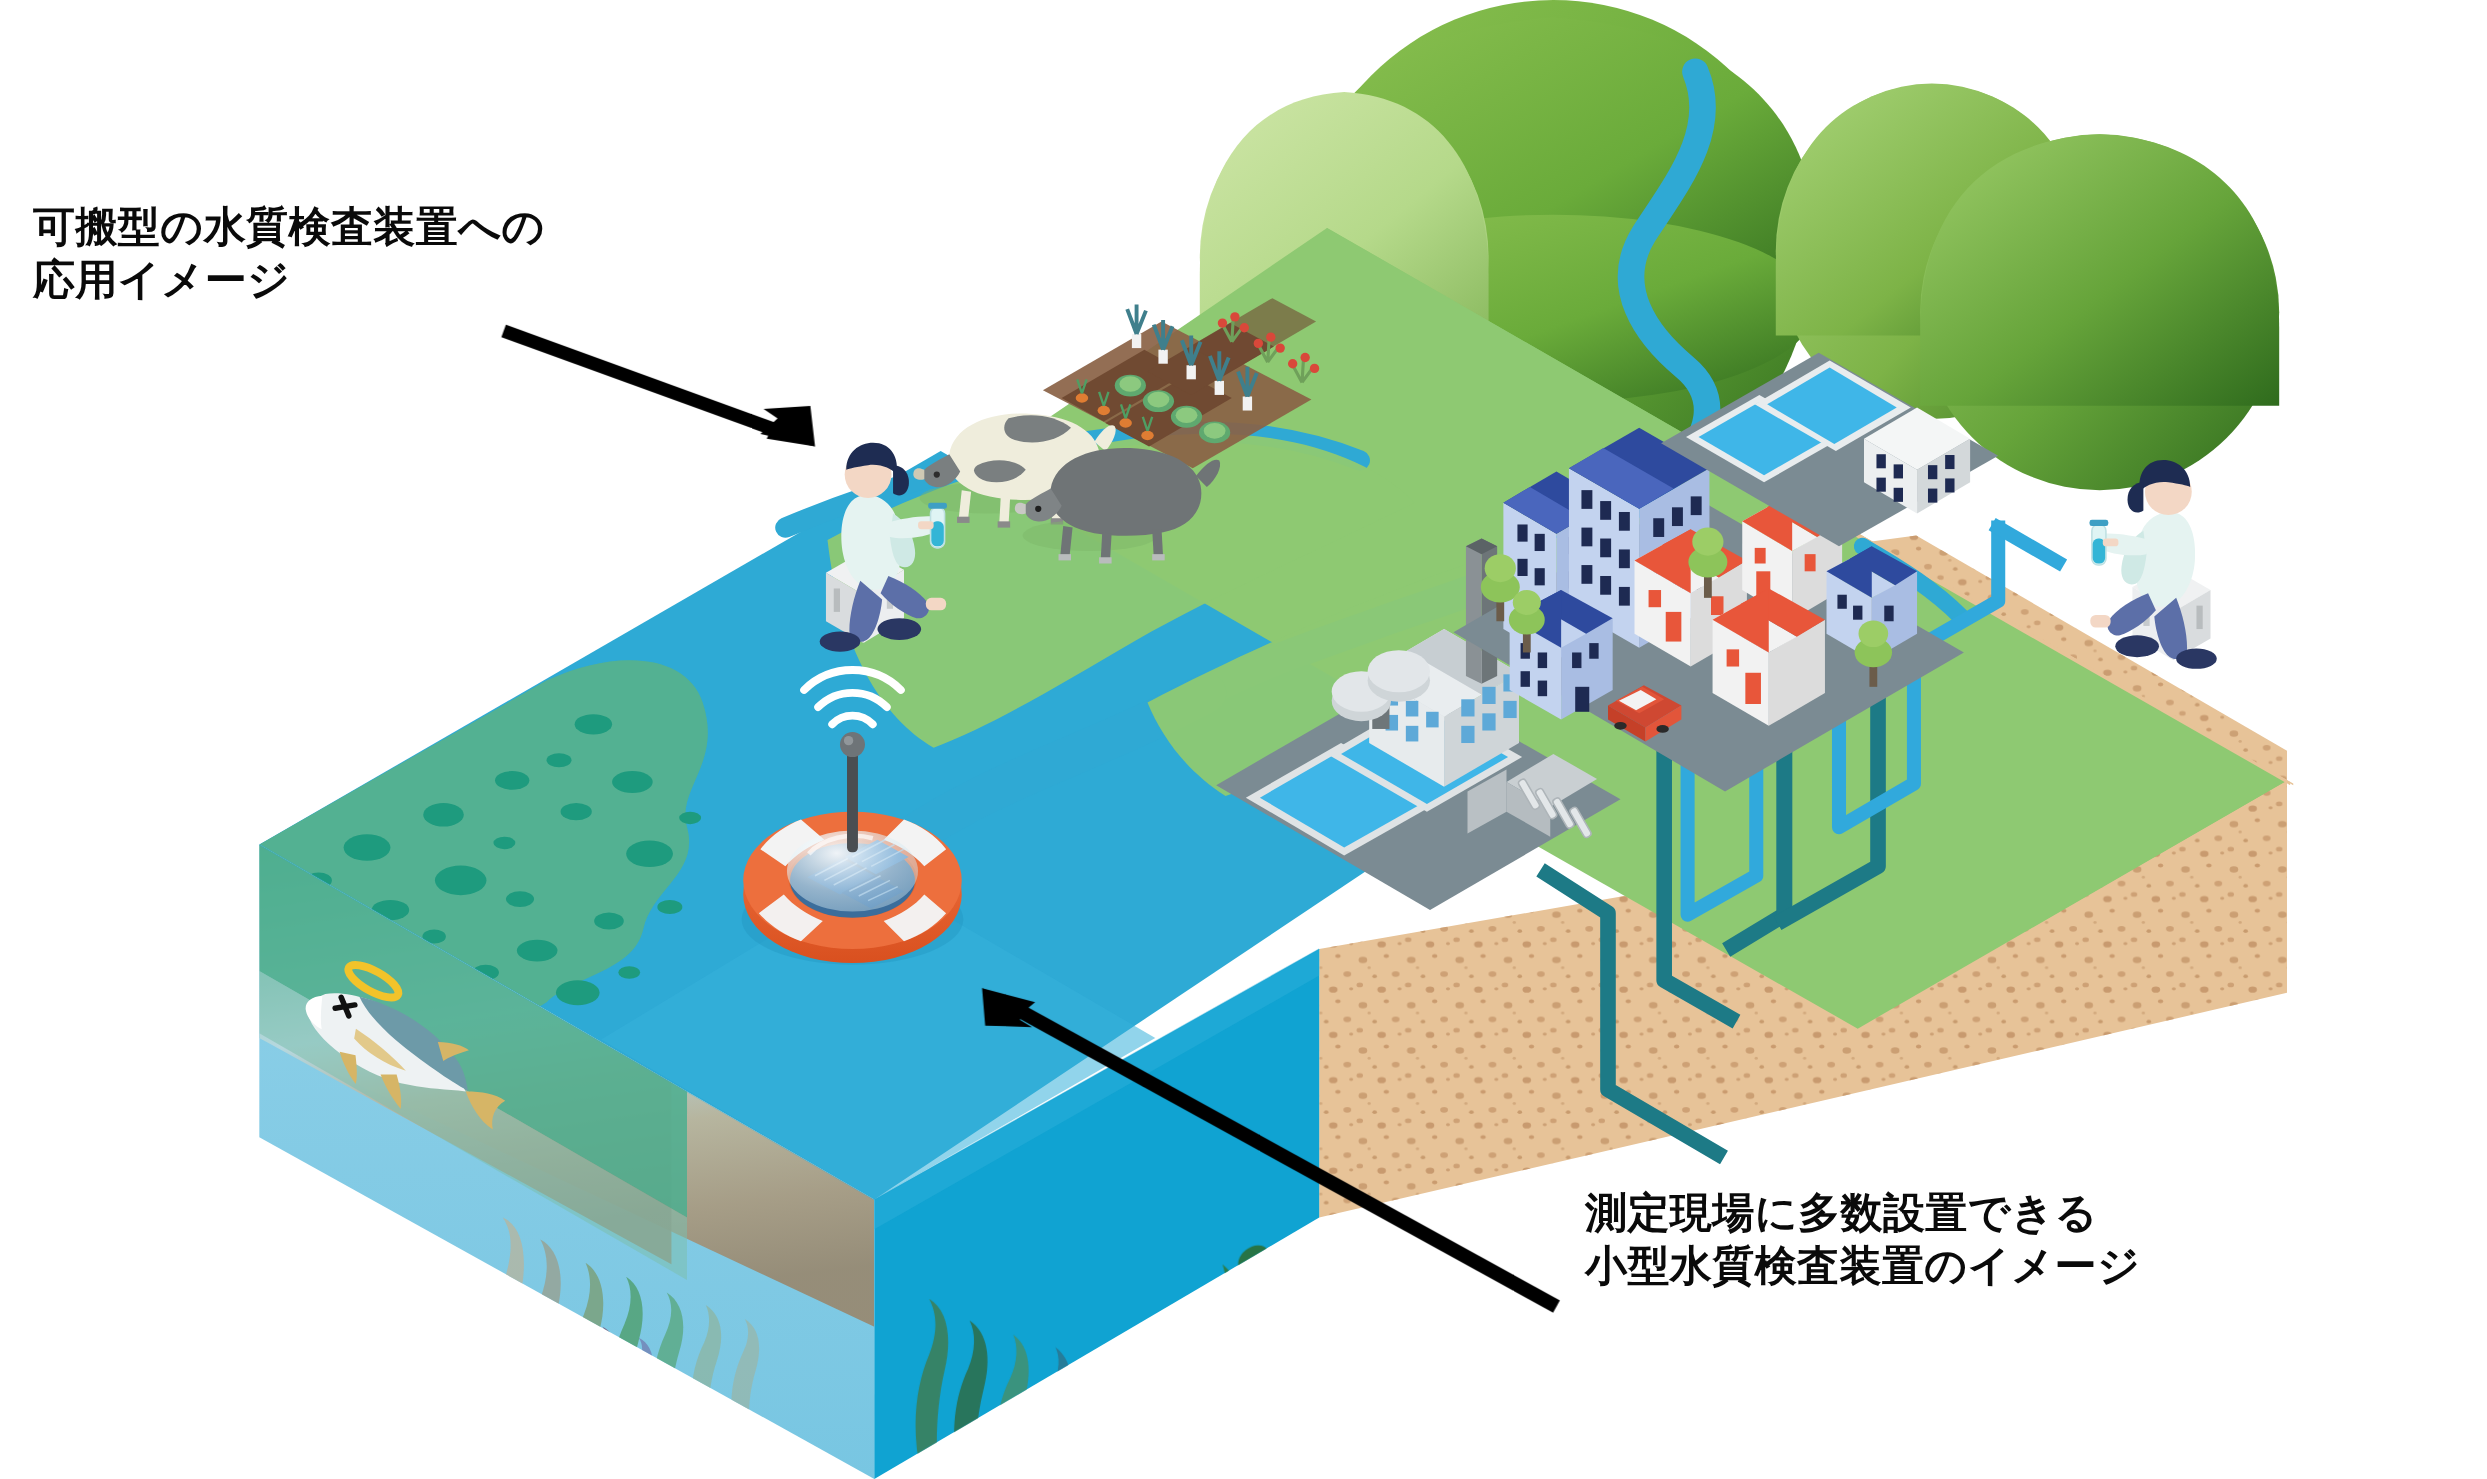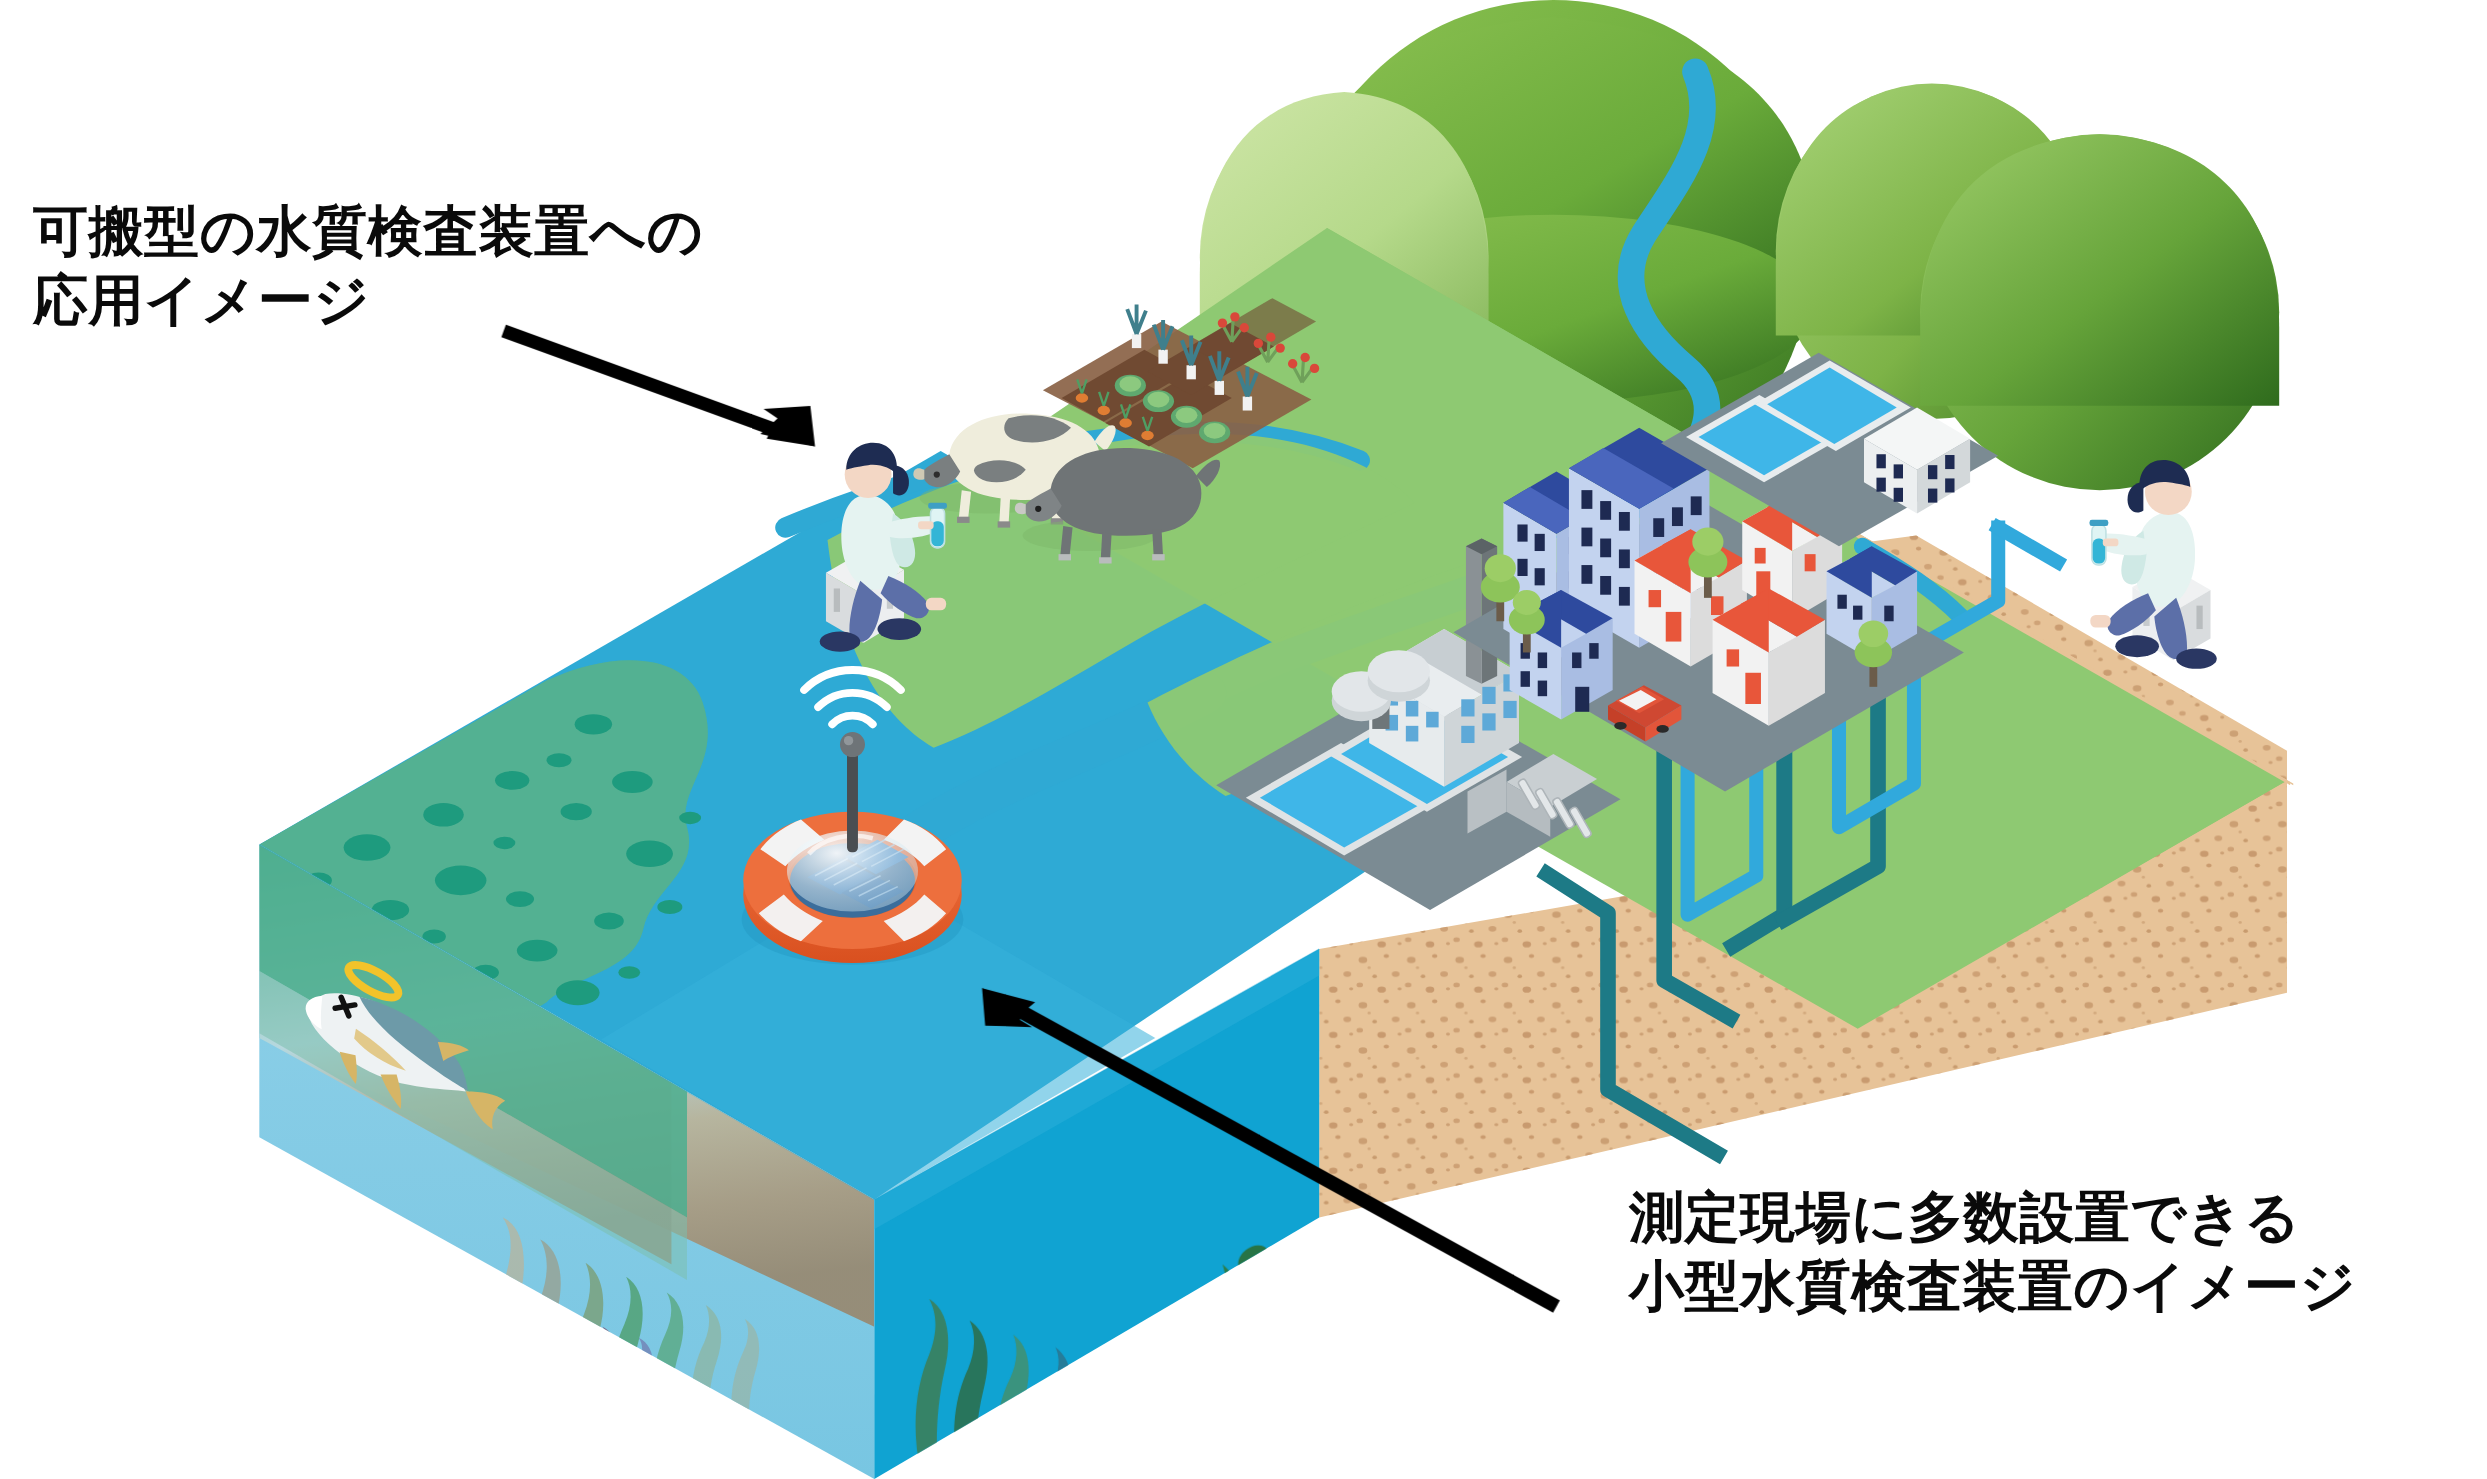--- a/index.html
+++ b/index.html
@@ -8,28 +8,28 @@
     width:2487px;height:1479px;position:relative;overflow:hidden;
     font-family:"Liberation Sans","DejaVu Sans",sans-serif;
   }
   #stage{position:absolute;inset:0;width:2487px;height:1479px;}
   svg.scene{position:absolute;left:0;top:0;width:2487px;height:1479px;display:block;}
 
   .callout{
     position:absolute;
     color:#0a0a0a;
     font-weight:700;
-    font-size:55px;
+    font-size:42px;
     line-height:1.26;
     letter-spacing:0.01em;
     white-space:pre;
-    font-family:Liberation Mono, monospace;
+    font-family:Liberation Serif, serif;
   }
   #callout-portable{ left:33px; top:201px; }
-  #callout-compact{ left:1629px; top:1187px; }
+  #callout-compact{ left:1585px; top:1187px; }
 </style>
 </head>
 <body>
 
 <div id="stage">
 
   <svg class="scene" viewBox="0 0 3186 1895" aria-hidden="true">
     <defs>
       <linearGradient id="gMountBig" x1="0" y1="0" x2="1" y2="1">
         <stop offset="0%" stop-color="#8cc152"></stop>

